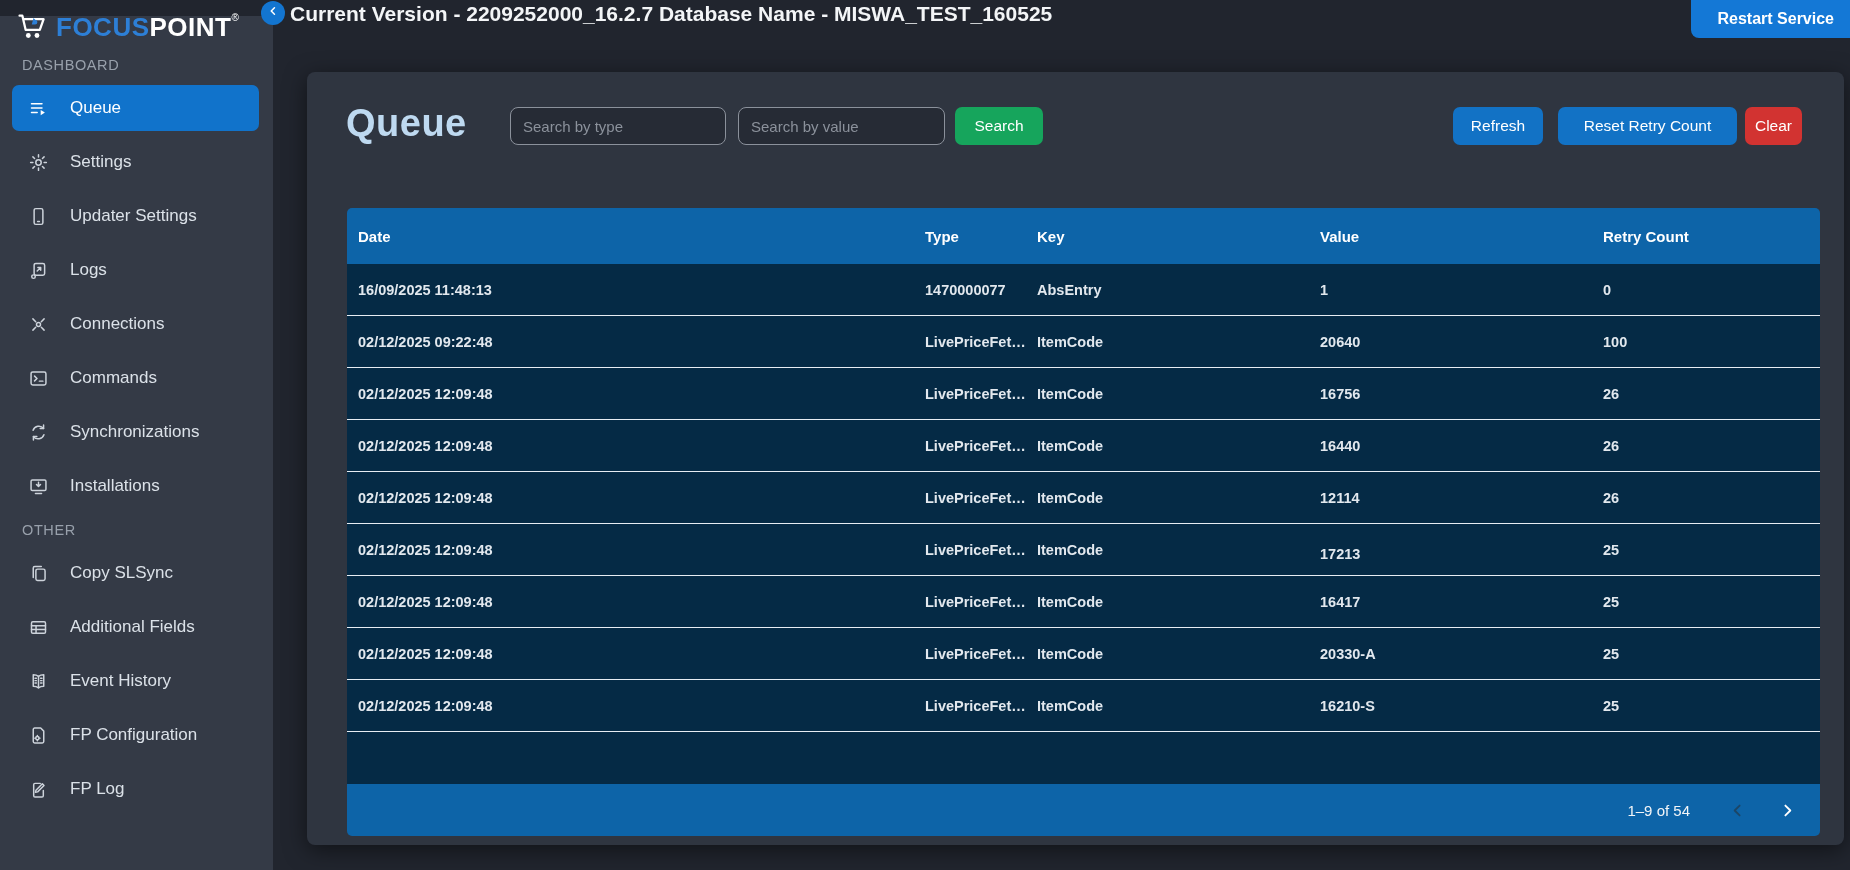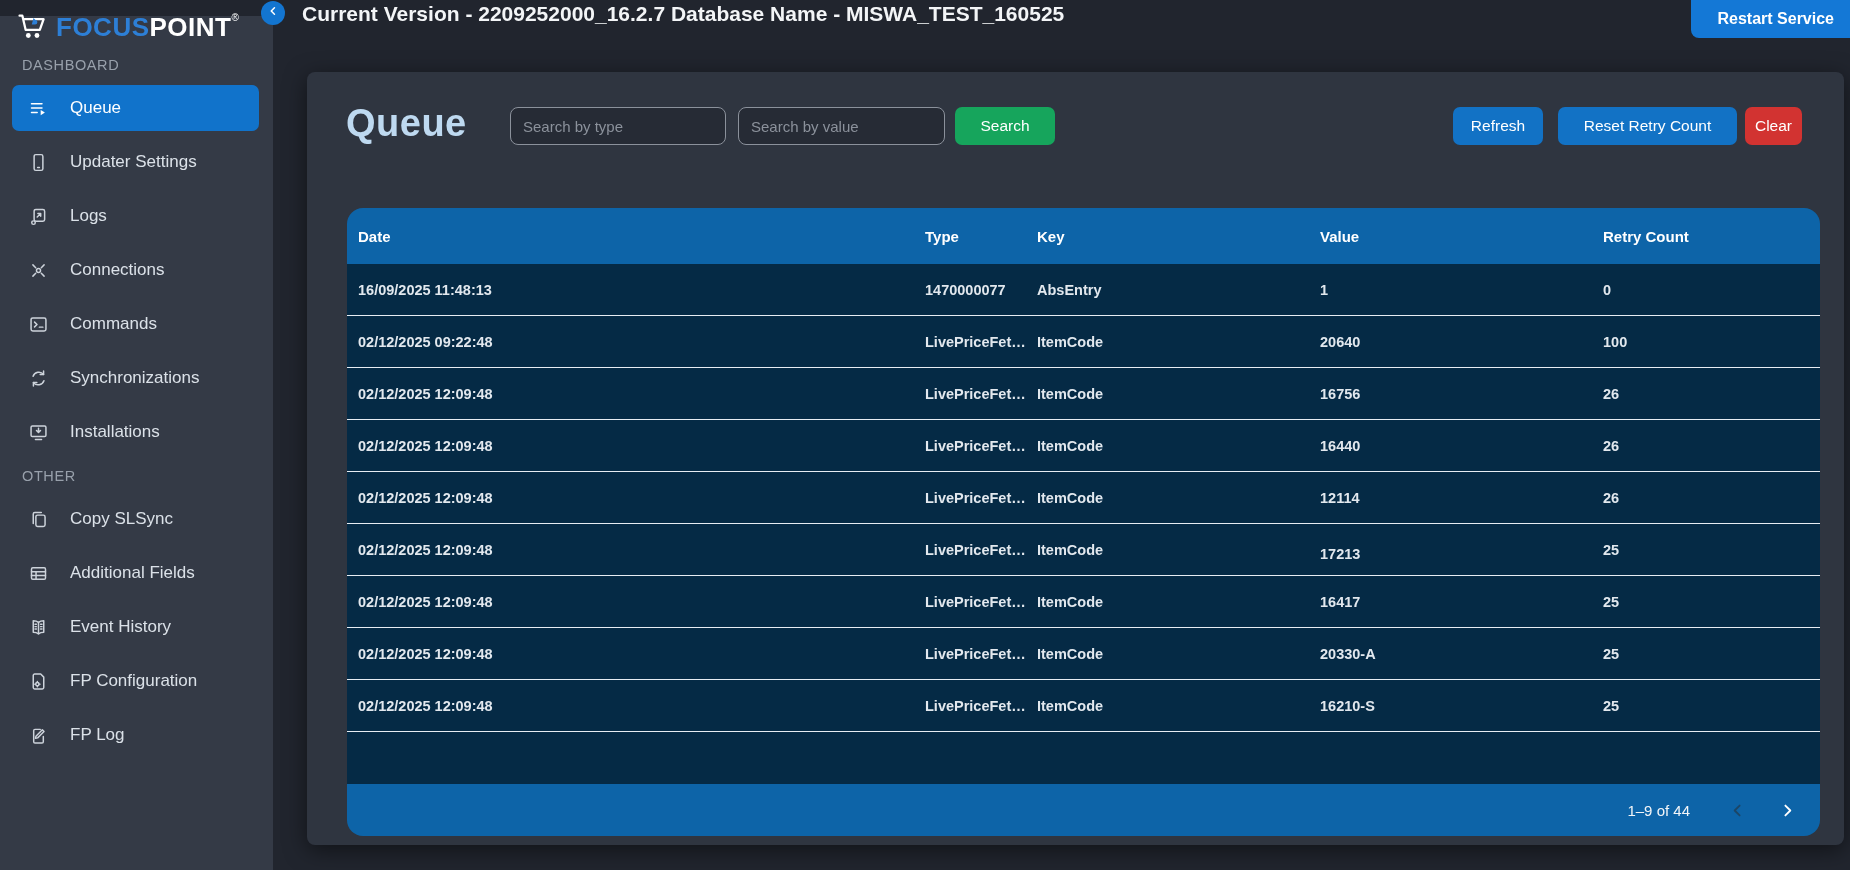--- a/index.html
+++ b/index.html
@@ -20,38 +20,38 @@
   .nav-item:first-of-type { margin-top:18px; }
   .nav-item.active { background:#1173cb; color:#ffffff; }
   .nav-icon { width:22px; height:22px; flex:0 0 auto; display:flex; align-items:center; justify-content:center; color:#cdd3db; }
   .nav-item.active .nav-icon { color:#ffffff; }
   .nav-icon svg { width:21px; height:21px; }
   .nav-label { margin-left:21px; font-size:17px; font-weight:500; white-space:nowrap; }
 
   
   .collapse-btn { position:absolute; left:261px; top:1px; width:24px; height:24px; border-radius:50%; background:#1375d0; color:#fff; display:flex; align-items:center; justify-content:center; z-index:3; cursor:pointer; }
   .collapse-btn svg { width:14px; height:14px; }
-  .topbar-title { position:absolute; left:302px; top:2px; color:#f3f5f7; font-size:21px; font-weight:bold; white-space:nowrap; z-index:1; }
+  .topbar-title { position:absolute; left:290px; top:2px; color:#f3f5f7; font-size:21px; font-weight:bold; white-space:nowrap; z-index:1; }
   .restart-btn { position:absolute; right:-10px; top:-8px; height:46px; padding:8px 26px 0 26px; background:#1478d6; color:#fff; font-size:16px; font-weight:bold; border:none; border-radius:8px; cursor:pointer; z-index:1; }
 
   
   .card { position:absolute; left:307px; top:72px; width:1537px; height:773px; background:#2f3540; border-radius:8px; box-shadow:0 5px 22px rgba(0,0,0,.5); }
   .page-title { position:absolute; left:39px; top:30px; font-size:38px; font-weight:bold; color:#bed9f0; letter-spacing:.5px; }
   .search-input { position:absolute; top:35px; height:38px; background:#262b35; border:1px solid #8b919b; border-radius:8px; color:#e6eaef; font-size:15px; padding:0 12px; outline:none; }
   .search-input::placeholder { color:#8b919b; }
   .in-type { left:203px; width:216px; }
   .in-value { left:431px; width:207px; }
   .btn { position:absolute; top:35px; height:38px; border:none; border-radius:7px; color:#fff; font-size:15.5px; font-weight:500; cursor:pointer; }
-  .btn-search { left:648px; width:100px; background:#16a55c; }
+  .btn-search { left:648px; width:88px; background:#16a55c; }
   .btn-refresh { left:1146px; width:90px; background:#1272c5; }
   .btn-reset { left:1251px; width:179px; background:#1272c5; }
   .btn-clear { left:1438px; width:57px; background:#d23331; }
 
   
-  .table { position:absolute; left:40px; top:136px; width:1473px; border-radius:16px; overflow:hidden; }
+  .table { position:absolute; left:40px; top:136px; width:1473px; border-radius:5px; overflow:hidden; }
   .t-header { display:flex; height:56px; align-items:center; background:#0d64a8; }
   .t-header .t-cell { color:#ffffff; font-weight:bold; font-size:15px; }
   .t-cell { padding-left:11px; flex:0 0 auto; white-space:nowrap; overflow:hidden; }
   .t-row { display:flex; height:52px; align-items:center; background:#052a45; border-bottom:1px solid #e7edf3; }
   .t-row .t-cell { color:#e2e8ee; font-weight:bold; font-size:14.5px; }
   .t-filler { height:52px; background:#052a45; }
   .t-pagination { display:flex; height:52px; align-items:center; justify-content:flex-end; background:#0d64a8; padding-right:18px; }
   .t-range { color:#f2f5f8; font-size:15px; }
   .pg-chevron { width:30px; height:30px; display:flex; align-items:center; justify-content:center; cursor:pointer; }
   .pg-chevron svg { width:17px; height:17px; }
@@ -82,20 +82,29 @@
             <svg viewBox="0 0 24 24">
               <path fill="none" stroke="currentColor" stroke-width="1.7" stroke-linecap="round" stroke-linejoin="round" d="M4 6.5h12M4 11.5h12M4 16.5h6.5"></path>
               <path fill="currentColor" d="M14.5 13.8l4.8 2.9-4.8 2.9z"></path>
             </svg>
           </span>
           <span class="nav-label">Queue</span>
         </div>
         <div class="nav-item">
           <span class="nav-icon">
             <svg viewBox="0 0 24 24">
+              <circle fill="none" stroke="currentColor" stroke-width="1.7" stroke-linecap="round" stroke-linejoin="round" cx="12" cy="12" r="3.1"></circle>
+              <path fill="none" stroke="currentColor" stroke-width="1.7" stroke-linecap="round" stroke-linejoin="round" d="M12 3v2.6M12 18.4V21M3 12h2.6M18.4 12H21M5.6 5.6l1.9 1.9M16.5 16.5l1.9 1.9M18.4 5.6l-1.9 1.9M7.5 16.5l-1.9 1.9"></path>
+            </svg>
+          </span>
+          <span class="nav-label">Settings</span>
+        </div>
+        <div class="nav-item">
+          <span class="nav-icon">
+            <svg viewBox="0 0 24 24">
               <rect fill="none" stroke="currentColor" stroke-width="1.7" stroke-linecap="round" stroke-linejoin="round" x="7" y="3" width="10" height="18" rx="2"></rect>
               <path fill="none" stroke="currentColor" stroke-width="1.7" stroke-linecap="round" stroke-linejoin="round" d="M11 17.6h2"></path>
             </svg>
           </span>
           <span class="nav-label">Updater Settings</span>
         </div>
         <div class="nav-item">
           <span class="nav-icon">
             <svg viewBox="0 0 24 24">
               <rect fill="none" stroke="currentColor" stroke-width="1.7" stroke-linecap="round" stroke-linejoin="round" x="7" y="4" width="12" height="13.5" rx="2"></rect>
@@ -277,21 +286,21 @@
           <div class="t-row">
             <div class="t-cell" style="width: 567px;">02/12/2025 12:09:48</div>
             <div class="t-cell" style="width: 112px;">LivePriceFet…</div>
             <div class="t-cell" style="width: 283px;">ItemCode</div>
             <div class="t-cell" style="width: 283px;">16210-S</div>
             <div class="t-cell" style="width: 228px;">25</div>
           </div>
         </div>
       <div class="t-filler"></div>
       <div class="t-pagination">
-        <span class="t-range">1–9 of 44</span>
+        <span class="t-range">1–9 of 54</span>
         <span class="pg-chevron pg-prev">
             <svg viewBox="0 0 24 24">
               <path d="M15 5l-7 7 7 7" fill="none" stroke="currentColor" stroke-width="2.6" stroke-linecap="round" stroke-linejoin="round"></path>
             </svg>
           </span>
         <span class="pg-chevron pg-next">
             <svg viewBox="0 0 24 24">
               <path d="M9 5l7 7-7 7" fill="none" stroke="currentColor" stroke-width="2.6" stroke-linecap="round" stroke-linejoin="round"></path>
             </svg>
           </span>

